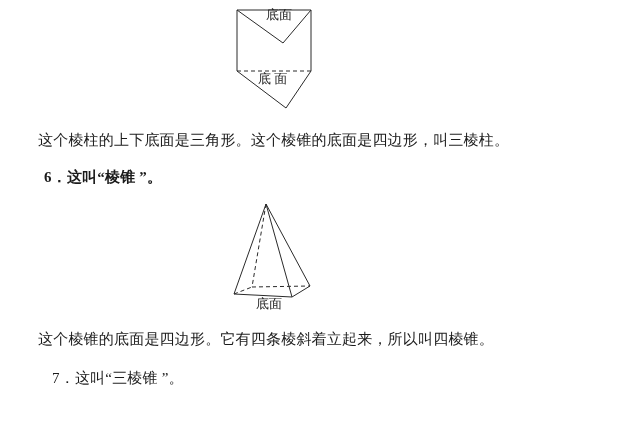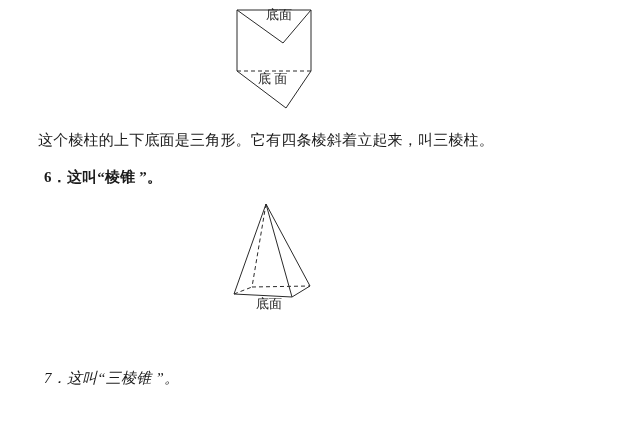--- a/index.html
+++ b/index.html
@@ -62,21 +62,21 @@
 
       <path class="stroke dashed" d="M9,68 L83,68"></path>
 
       <path class="stroke" d="M9,68 L58,105"></path>
       <path class="stroke" d="M83,68 L58,105"></path>
     </svg>
   </div>
   <div class="fig-label" style="left:266px; top:8px;">底面</div>
   <div class="fig-label" style="left:258px; top:72px;">底 面</div>
 
-  <div class="textline" style="left:38px; top:131px;">这个棱柱的上下底面是三角形。它有四条棱斜着立起来，叫三棱柱。</div>
+  <div class="textline" style="left:38px; top:131px;">这个棱柱的上下底面是三角形。这个棱锥的底面是四边形，叫三棱柱。</div>
 
   <div class="textline" style="left:44px; top:168px;font-weight:bold;">6．这叫“棱锥 ”。</div>
 
   <div class="fig" style="left:225px; top:195px;">
     <svg width="100" height="115" viewBox="0 0 100 115">
 
       <path class="stroke" d="M41,9 L9,99"></path>
       <path class="stroke" d="M41,9 L67,102"></path>
       <path class="stroke" d="M41,9 L85,91"></path>
 
@@ -84,16 +84,17 @@
 
       <path class="stroke" d="M9,99 L67,102"></path>
       <path class="stroke" d="M67,102 L85,91"></path>
 
       <path class="stroke dashed" d="M27,92 L85,91"></path>
       <path class="stroke dashed" d="M9,99 L27,92"></path>
     </svg>
   </div>
   <div class="fig-label" style="left:256px; top:297px;">底面</div>
 
+  <div class="textline" style="left:38px; top:330px;">这个棱锥的底面是四边形。它有四条棱斜着立起来，所以叫四棱锥。</div>
 
-  <div class="textline" style="left:44px; top:369px;font-style:italic;">7．这叫“三棱锥 ”。</div>
+  <div class="textline" style="left:52px; top:369px;">7．这叫“三棱锥 ”。</div>
 
 </div>
 
 </body></html>

